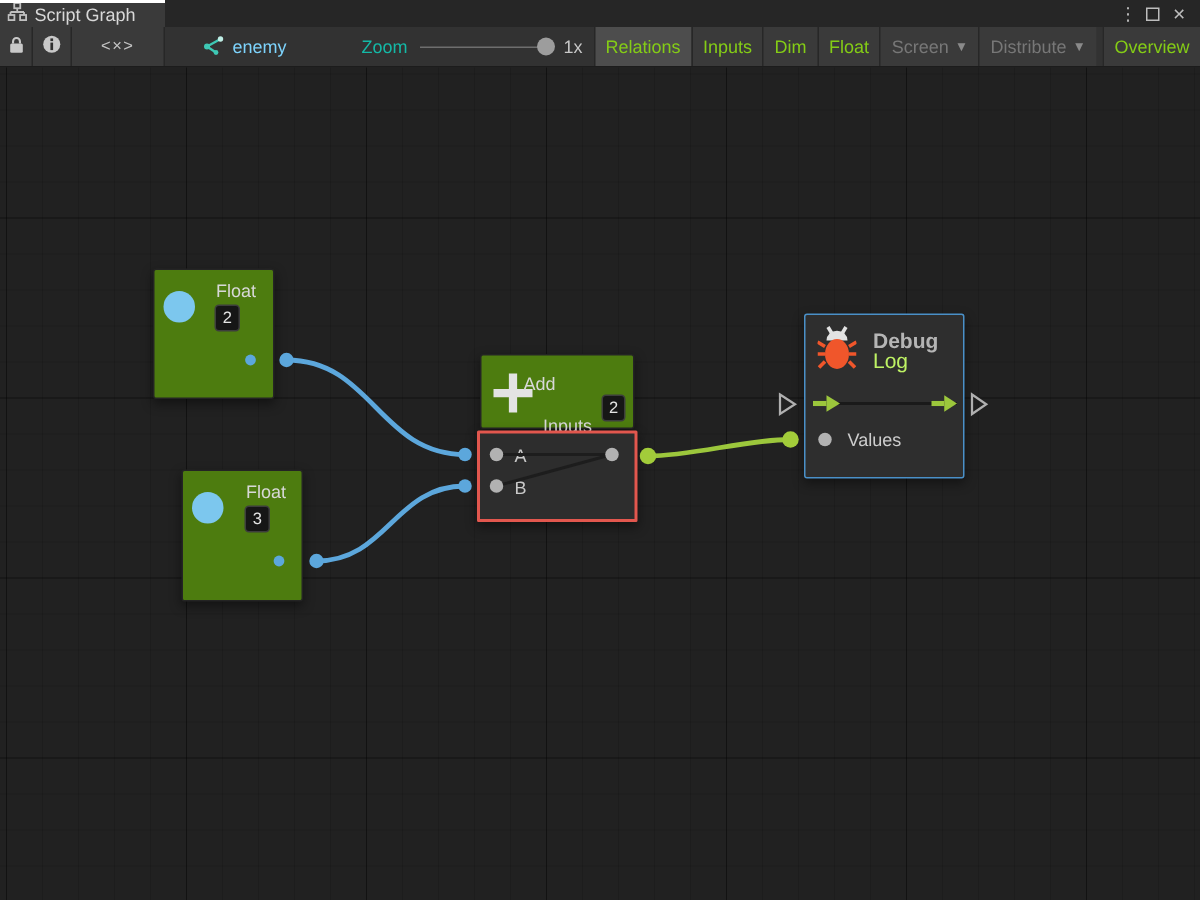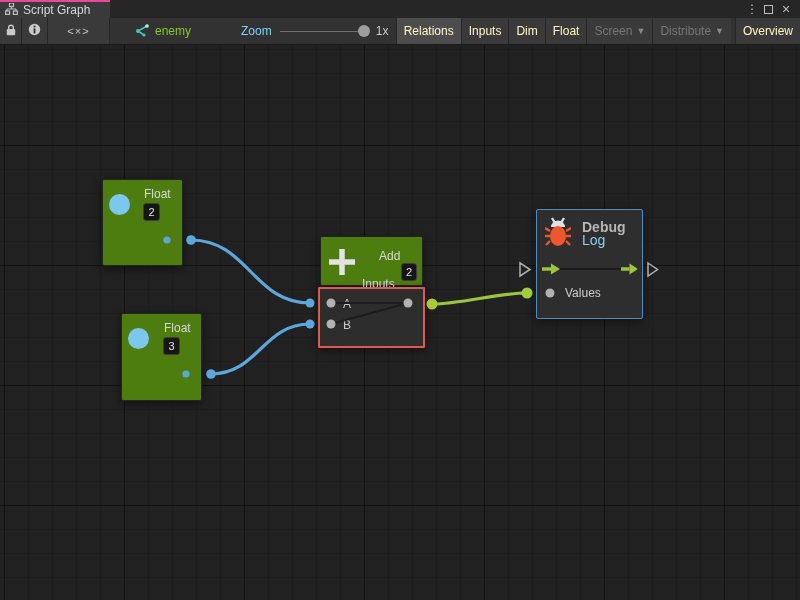--- a/index.html
+++ b/index.html
@@ -3,47 +3,47 @@
 <meta charset="utf-8">
 <style>
   * { margin:0; padding:0; box-sizing:border-box; }
   html,body { width:800px; height:600px; overflow:hidden; background:#222; }
   body { font-family:"Liberation Sans", sans-serif; -webkit-font-smoothing:antialiased; }
   .window { position:relative; width:800px; height:600px; background:#232323; }
 
   
   .tabstrip { position:absolute; left:0; top:0; width:800px; height:18px; background:#262626; }
   .tab { position:absolute; left:0; top:0; width:110px; height:18px; background:#3a3a3a;
-         border-top:2px solid #ec4899; display:flex; align-items:center; padding-left:5px; gap:5px; }
+         border-top:2px solid #ffffff; display:flex; align-items:center; padding-left:5px; gap:5px; }
   .tab-label { font-size:12px; color:#d8d8d8; white-space:nowrap; }
   .winctl { position:absolute; top:0; height:18px; display:flex; align-items:center; color:#bdbdbd; }
   .winctl.menu  { left:746px; font-size:12px; }
   .winctl.maxi  { left:764px; }
   .maxbox { width:9px; height:9px; border:1.5px solid #bdbdbd; }
   .winctl.close { left:782px; font-size:14px; }
 
   
   .toolbar { position:absolute; left:0; top:18px; width:800px; height:27px; background:#323232;
              border-bottom:1px solid #1c1c1c; font-size:12px; color:#cfcfcf; }
   .tb-left { position:absolute; left:0; top:0; height:26px; display:flex; }
   .tb-btn { background:#3a3a3a; border-right:1px solid #272727; display:flex; align-items:center;
             justify-content:center; height:26px; }
   .tb-btn.lock { width:22px; }
   .tb-btn.info { width:26px; }
   .tb-btn.code { width:62px; color:#c4c4c4; font-size:11px; letter-spacing:1px; }
   .tb-mid { position:absolute; left:134px; top:0; height:26px; display:flex; align-items:center; }
-  .graph-name { color:#84cc16; margin-left:5px; }
-  .zoom-label { margin-left:50px; color:#7dd3fc; }
+  .graph-name { color:#7dd3fc; margin-left:5px; }
+  .zoom-label { margin-left:50px; color:#14b8a6; }
   .zoom-track { width:88px; height:1px; background:#6e6e6e; margin-left:8px; position:relative; }
   .zoom-handle { position:absolute; right:-2px; top:-6px; width:12px; height:12px; border-radius:50%;
                  background:#9d9d9d; }
   .zoom-value { margin-left:8px; color:#c8c8c8; }
   .tb-right { position:absolute; right:0; top:0; height:26px; display:flex; }
   .tb-tbtn { background:#3a3a3a; border-left:1px solid #272727; height:26px; display:flex;
-             align-items:center; padding:0 7px; white-space:nowrap; color:#fef9c3; gap:4px; }
+             align-items:center; padding:0 7px; white-space:nowrap; color:#84cc16; gap:4px; }
   .tb-tbtn.active { background:#4d4d4d; }
   .tb-tbtn.disabled { color:#777; }
   .tb-tbtn .dd { font-size:9px; color:#8a8a8a; }
   .tb-gap { width:4px; background:#323232; height:26px; }
 
   
   .canvas { position:absolute; left:0; top:45px; width:800px; height:555px; background-color:#212121;
     background-image:
       linear-gradient(to right, rgba(0,0,0,0.38) 1px, transparent 1px),
       linear-gradient(to bottom, rgba(0,0,0,0.38) 1px, transparent 1px),
@@ -67,21 +67,21 @@
   .add-plus { position:absolute; left:7px; top:11px; }
   .node-add-ports { left:318px; top:287px; width:107px; height:61px; background:#2d2d2d;
                     border:2px solid #E2574E; border-radius:1px; position:absolute;
                     box-shadow:0 3px 8px rgba(0,0,0,0.45); }
   .port-label { position:absolute; font-size:12px; color:#c9c9c9; }
 
   .node-debug { left:536px; top:209px; width:107px; height:110px; background:#2e2e2e;
                 border:1.5px solid #4A90C8; border-radius:2px; position:absolute;
                 box-shadow:0 3px 8px rgba(0,0,0,0.45); }
   .debug-cat { position:absolute; left:45px; top:9px;  font-size:14px; color:#b5b5b5;font-weight:bold; }
-  .debug-title { position:absolute; left:45px; top:22px; font-size:14px; color:#7dd3fc; }
+  .debug-title { position:absolute; left:45px; top:22px; font-size:14px; color:#bef264; }
   .debug-msg { position:absolute; left:28px; top:76px; font-size:12px; color:#cdcdcd; }
   .bug-icon { position:absolute; left:8px; top:7px; }
 
   svg.overlay { position:absolute; left:0; top:0; width:800px; height:600px; pointer-events:none; }
 </style>
 </head>
 <body>
 
 <div class="window">
 
@@ -186,21 +186,21 @@
     <div class="node-title" style="left:42px; top:7px;">Float</div>
     <div class="value-box" style="left:41px; top:23px; width:17px; height:18px;">3</div>
   </div>
 
   <div class="node node-add-header">
     <span class="add-plus">
       <svg width="28" height="28" viewBox="0 0 28 28">
         <path d="M14,1 V27 M1,14 H27" stroke="#e3e3e3" stroke-width="5.5"></path>
       </svg>
     </span>
-    <div class="node-title" style="left:58px; top:12px;">Add</div>
+    <div class="node-title" style="left:28px; top:12px;">Add</div>
     <div class="node-title" style="left:41px; top:40px;">Inputs</div>
     <div class="value-box" style="left:80px; top:26px; width:16px; height:18px;">2</div>
   </div>
 
   <div class="node-add-ports">
     <div class="port-label" style="left:23px; top:8px;">A</div>
     <div class="port-label" style="left:23px; top:29px;">B</div>
   </div>
 
   <div class="node-debug">

